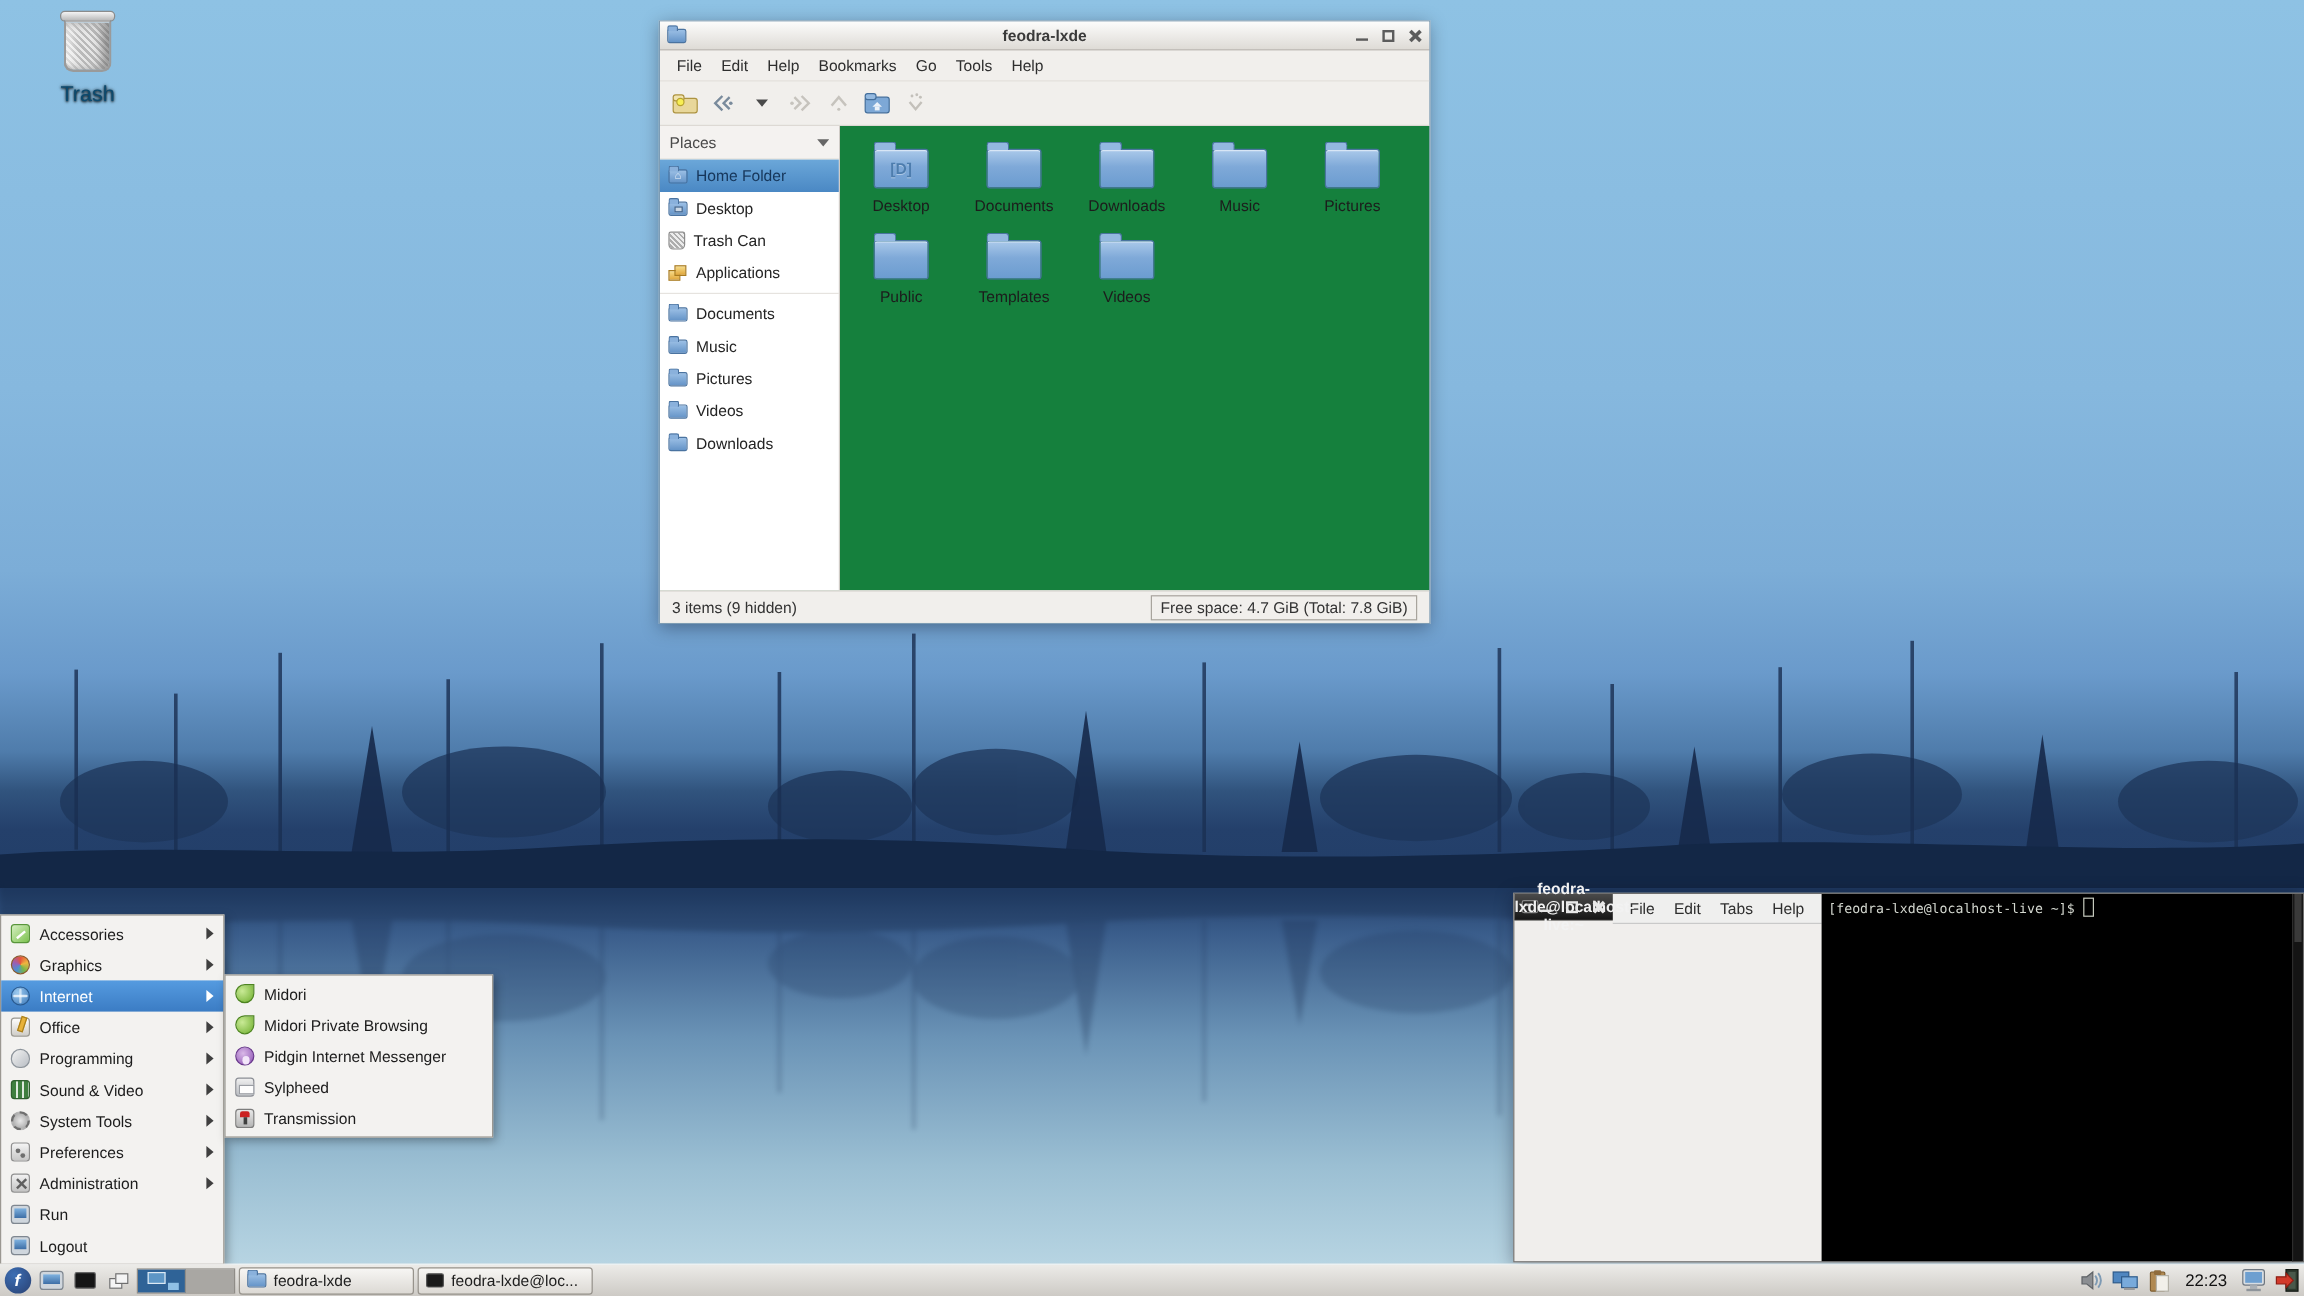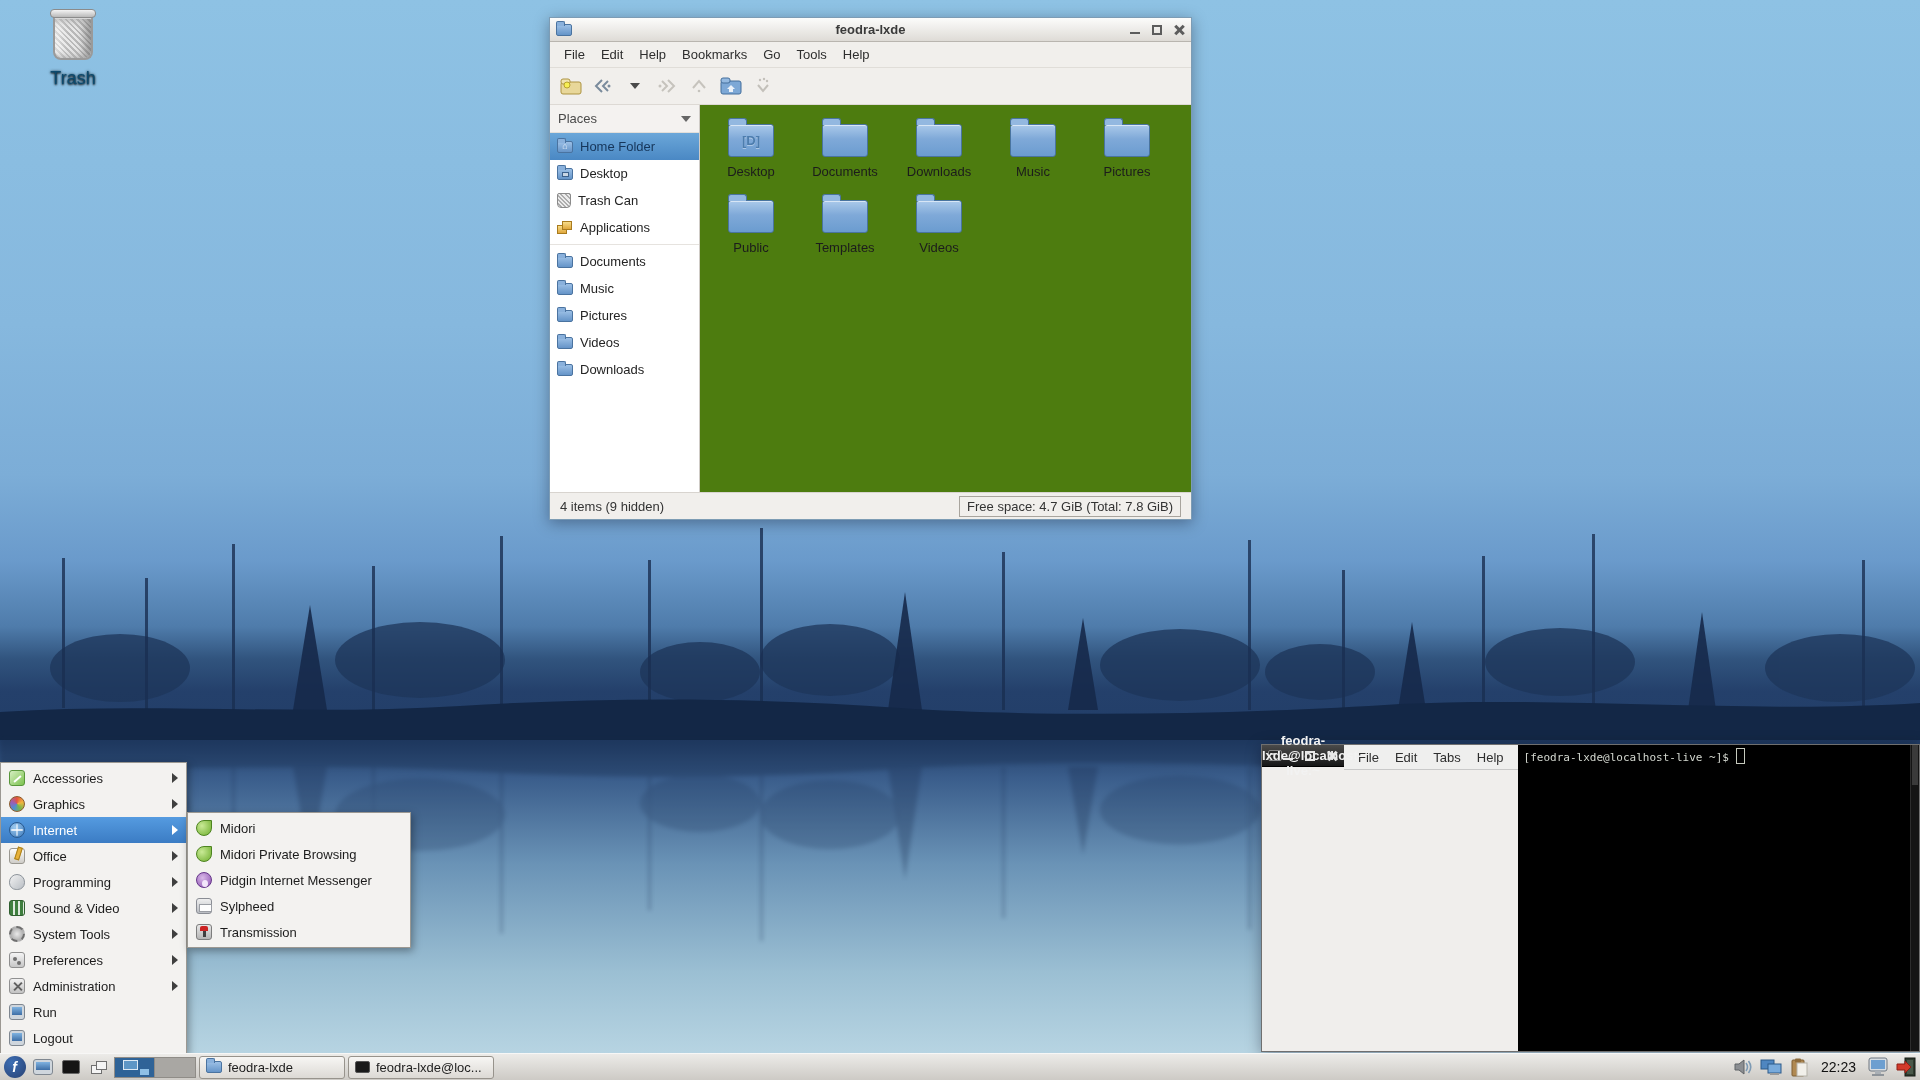--- a/index.html
+++ b/index.html
@@ -53,21 +53,21 @@
   .mini-folder::before { content:""; position:absolute; top:-4px; left:-1px; width:7px; height:4px;
     background:#8ab1dc; border:1px solid #4a73a0; border-bottom:none; border-radius:2px 2px 0 0; }
 
   
   .fm { left:549px; top:17px; width:643px; height:503px; display:flex; flex-direction:column; }
   .fm .toolbar { display:flex; align-items:center; gap:6px; padding:5px 8px;
     background:#f1efec; border-bottom:1px solid #ddd9d4; }
   .tbtn { width:26px; height:26px; display:flex; align-items:center; justify-content:center; flex:none; border-radius:3px; }
   .path-entry { flex:1; height:28px; border:1px solid #aeaaa4; border-radius:4px;
     background:#fff; padding:0 8px; font-size:14px; color:#222; font-family:"Liberation Sans",sans-serif; outline:none; }
-  .fm-body { flex:1; display:flex; background:#4d7c0f; overflow:hidden; }
+  .fm-body { flex:1; display:flex; background:#15803d; overflow:hidden; }
   .sidebar { width:150px; border-right:1px solid #cfcbc6; background:#fff; display:flex; flex-direction:column; }
   .places-header { height:28px; display:flex; align-items:center; padding:0 8px; color:#4a4a4a;
     background:#f4f2f0; border-bottom:1px solid #e2dfda; }
   .places-header .chev { margin-left:auto; }
   .chev-down { width:0; height:0; border-left:5px solid transparent; border-right:5px solid transparent; border-top:6px solid #666; }
   .place-row { height:27px; display:flex; align-items:center; gap:7px; padding:0 7px; color:#242424; }
   .place-row.selected { background:linear-gradient(180deg,#6ba7d9,#4a88c4); color:#16365a; }
   .place-sep { height:1px; background:#e6e3df; margin:3px 0; }
   .trash-mini { width:14px; height:15px; background:repeating-linear-gradient(45deg,#ececec 0 1.5px,#adadad 1.5px 3px);
     border:1px solid #8b8b8b; border-radius:2px 2px 4px 4px; flex:none; }
@@ -409,21 +409,21 @@
           <div class="folder-icon"></div>
           <span class="label">Templates</span>
         </div>
         <div class="file-item">
           <div class="folder-icon"></div>
           <span class="label">Videos</span>
         </div>
       </div>
     </div>
     <div class="statusbar">
-      <span>4 items (9 hidden)</span>
+      <span>3 items (9 hidden)</span>
       <span class="status-right">Free space: 4.7 GiB (Total: 7.8 GiB)</span>
     </div>
   </div>
 
   <div class="window term">
     <div class="titlebar">
       <div class="term-mini-icon"></div>
       <div class="title">feodra-lxde@localhost-live:~</div>
       <div class="win-buttons">
         <div class="wbtn min"></div>

